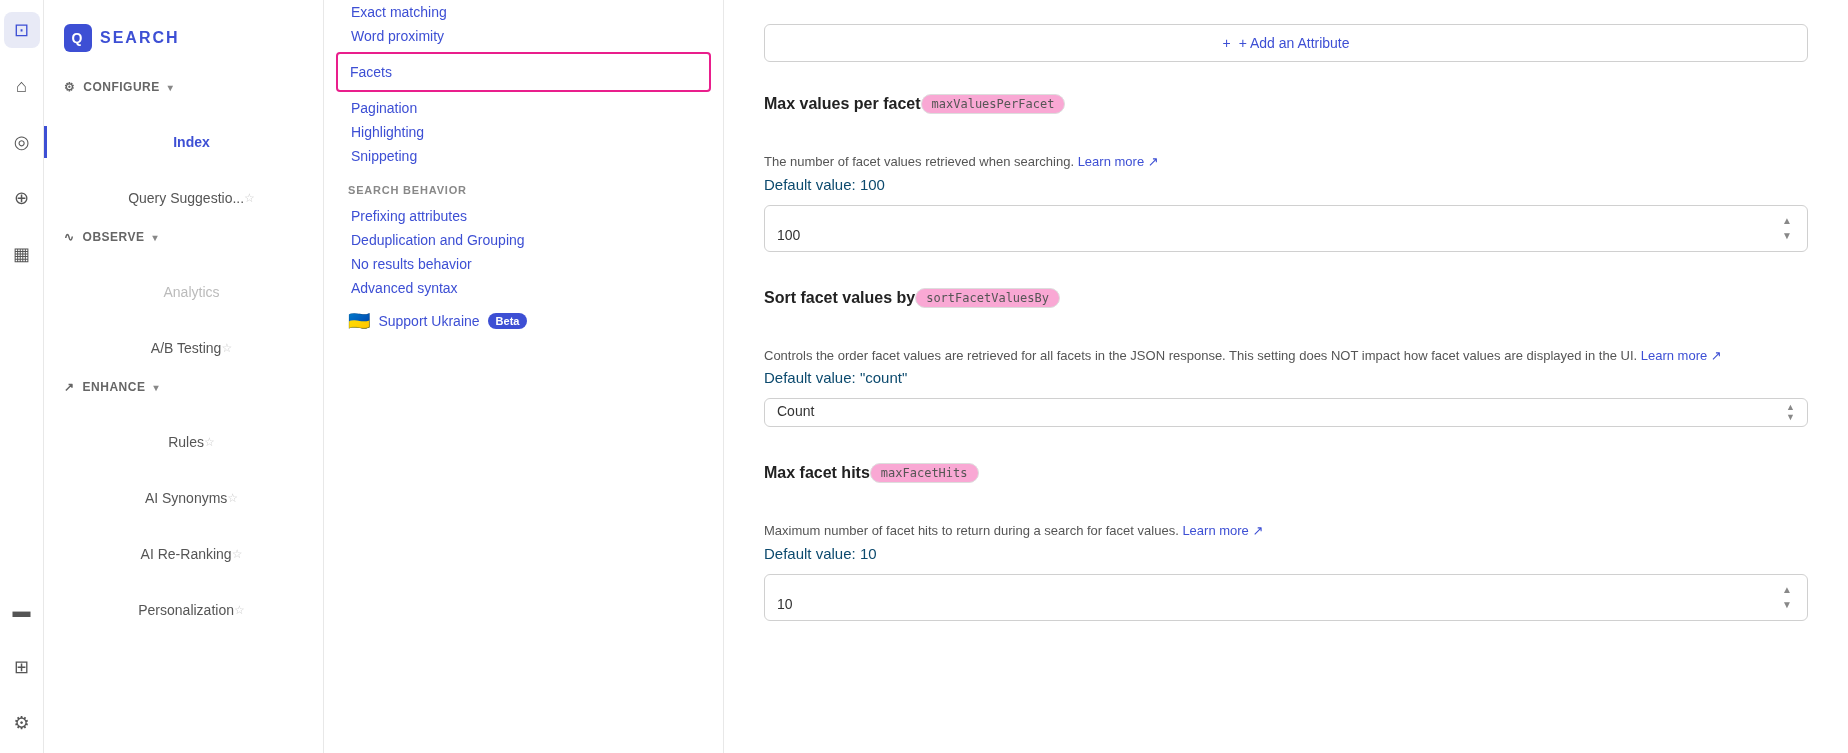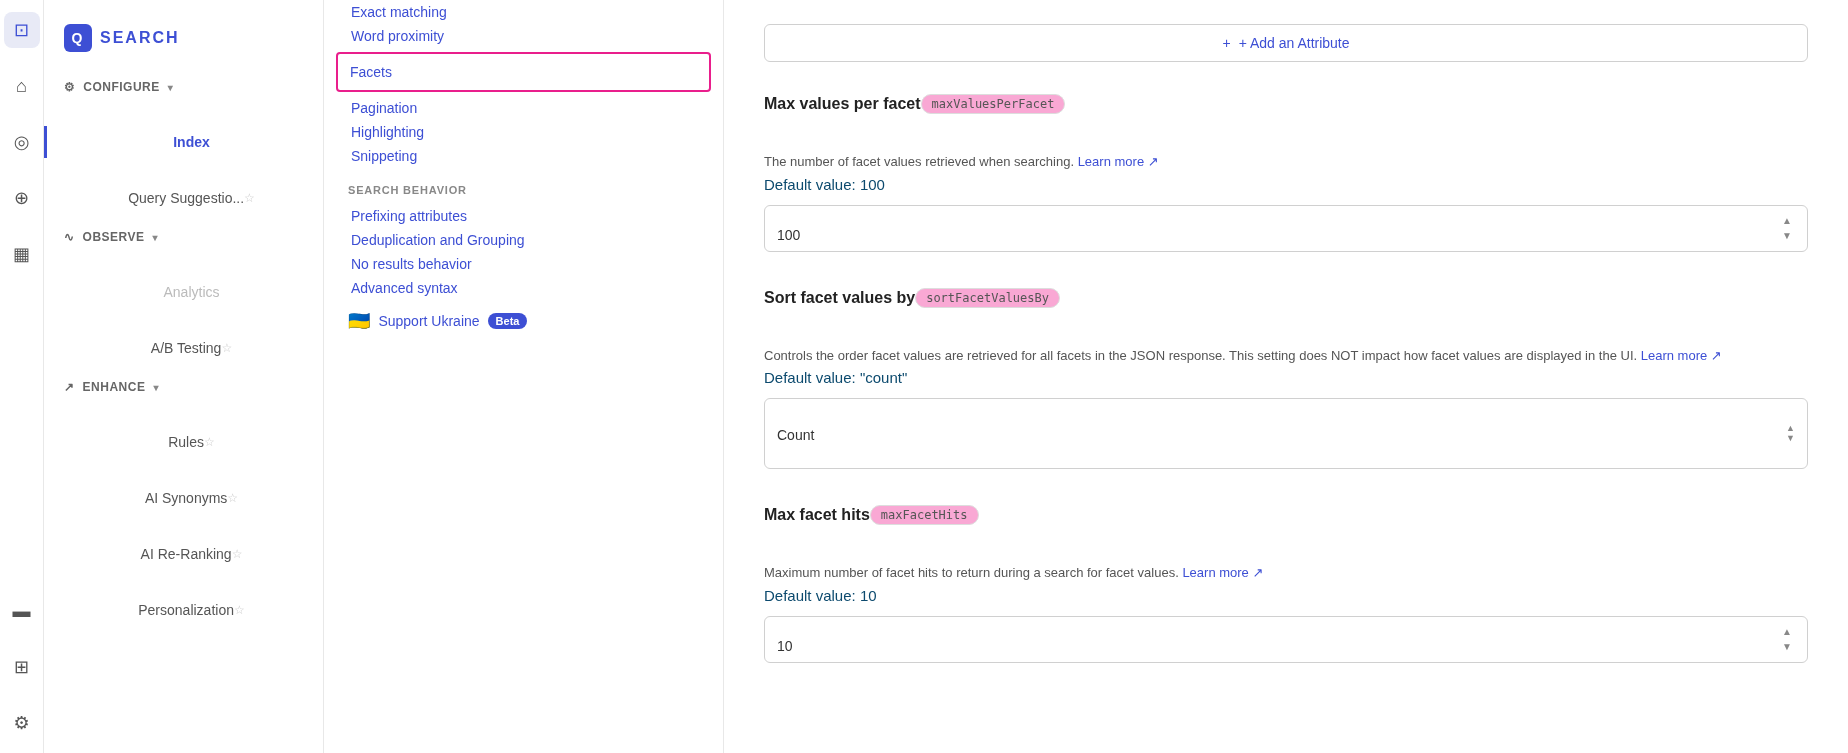--- a/index.html
+++ b/index.html
@@ -224,23 +224,23 @@
       font-size: 10px;
       border: none;
       background: none;
     }
 
     
     .select-wrapper {
       border: 1px solid #d0d0d0;
       border-radius: 6px;
       display: flex;
-      align-items: flex-end;
+      align-items: flex-start;
       justify-content: space-between;
-      padding: 25px 12px;
+      padding: 4px 12px;
       background: #fff;
       cursor: pointer;
     }
     .select-value {
       font-size: 14px;
       color: #333;
     }
     .select-arrows {
       display: flex;
       flex-direction: column;

